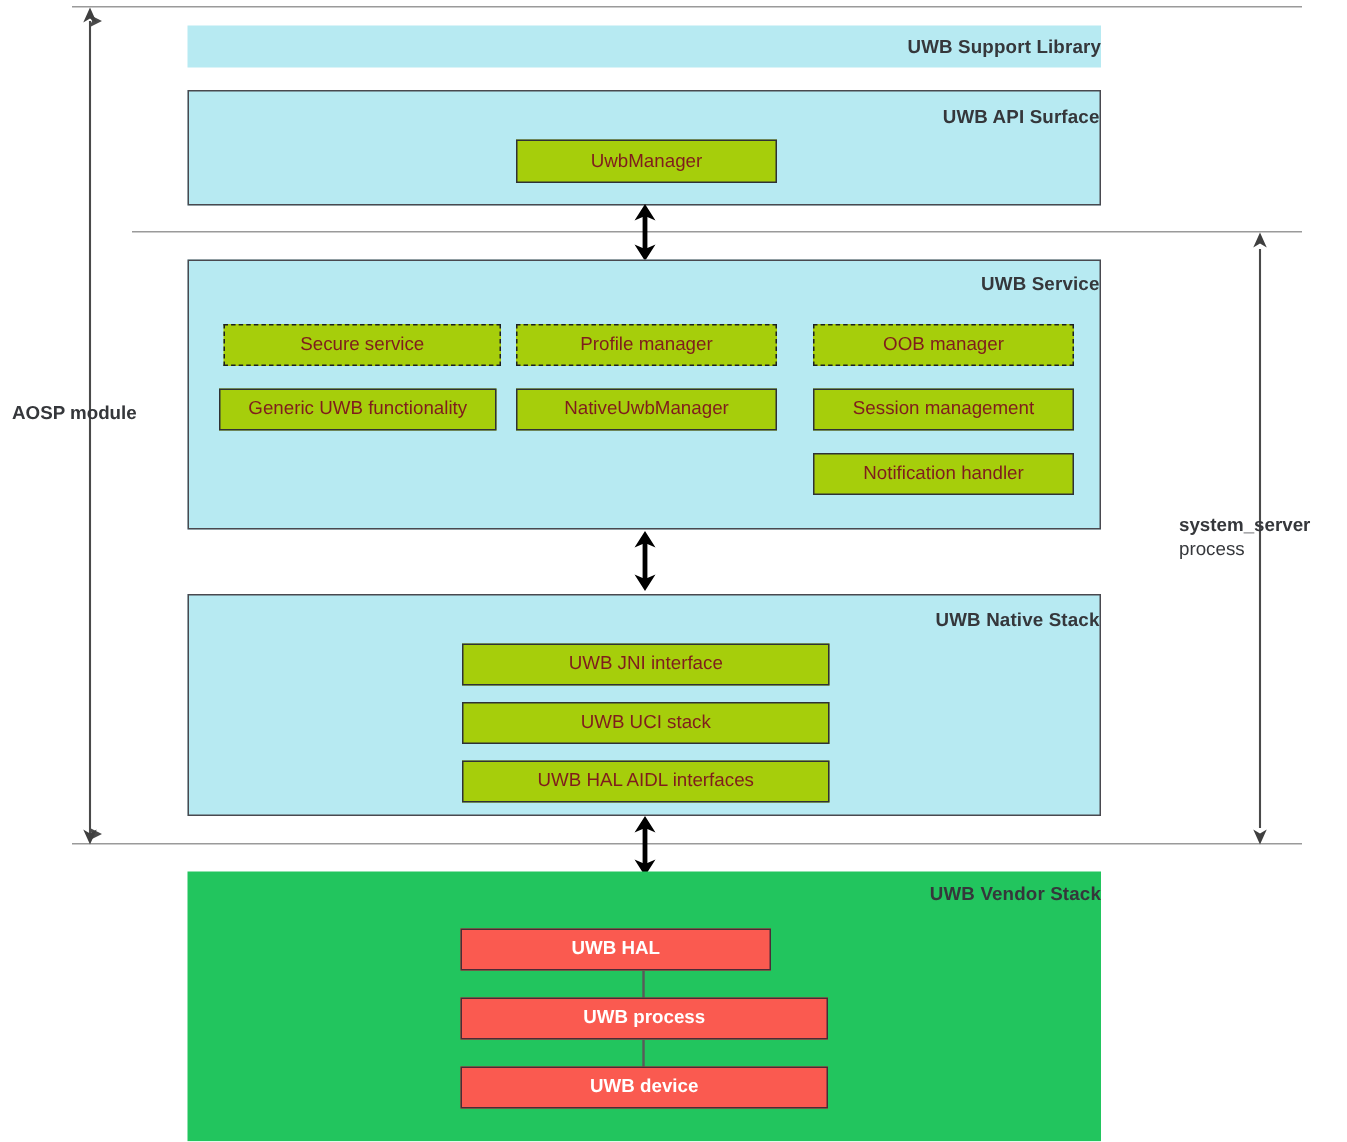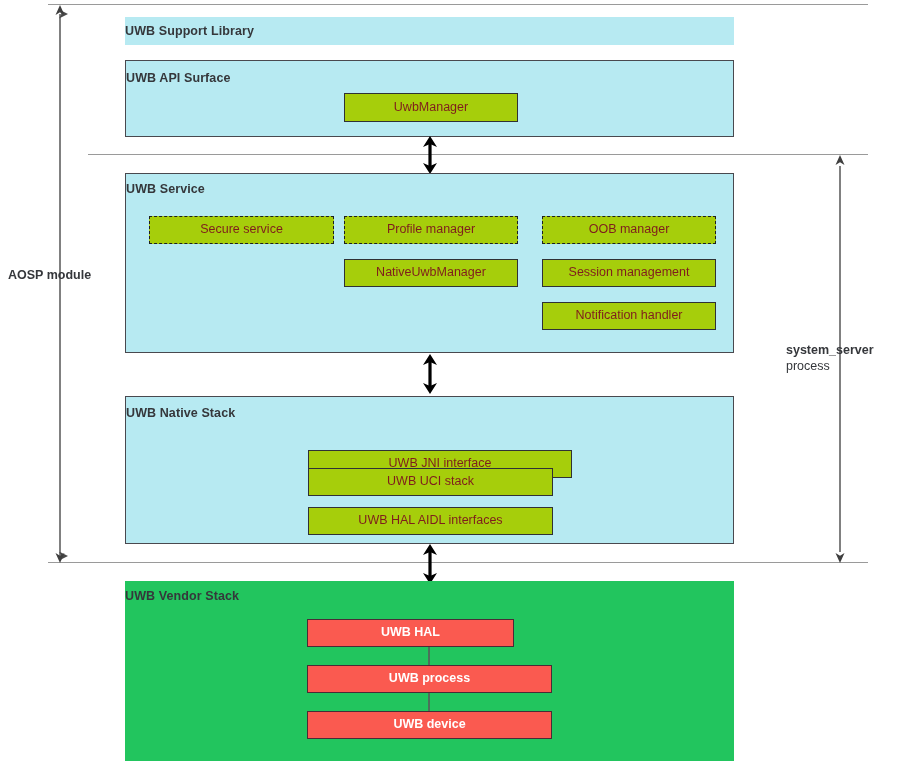--- a/index.html
+++ b/index.html
@@ -34,21 +34,21 @@
     box-sizing: border-box;
   }
   .layer.bordered { border: 1px solid #49494f; }
   .layer.vendor {
     background: #22c55e;
     border: none;
   }
   .layer-title {
     position: absolute;
     left: 0; right: 0;
-    text-align: left;
+    text-align: right;
     font-weight: bold;
     font-size: 12.5px;
     color: #35373b;
     letter-spacing: 0.1px;
   }
 
   
   .node {
     position: absolute;
     box-sizing: border-box;
@@ -145,36 +145,37 @@
     <path d="M9 38 L16 27 L9 30 L2 27 Z" fill="#000000"></path>
   </svg>
 
   <div class="abs layer bordered" style="left:125px; top:173px; width:609px; height:180px;">
     <div class="layer-title" style="top:8px;">UWB Service</div>
 
     <div class="node dashed" style="left:23px; top:42px; width:185px; height:28px;">Secure service</div>
     <div class="node dashed" style="left:218px; top:42px; width:174px; height:28px;">Profile manager</div>
     <div class="node dashed" style="left:416px; top:42px; width:174px; height:28px;">OOB manager</div>
 
+    <div class="node" style="left:20px; top:85px; width:185px; height:28px;">Generic UWB functionality</div>
     <div class="node" style="left:218px; top:85px; width:174px; height:28px;">NativeUwbManager</div>
     <div class="node" style="left:416px; top:85px; width:174px; height:28px;">Session management</div>
 
     <div class="node" style="left:416px; top:128px; width:174px; height:28px;">Notification handler</div>
   </div>
 
   <svg class="dbl-arrow" style="left:421px; top:354px; width:18px; height:40px;" viewBox="0 0 18 40">
     <line x1="9" y1="7" x2="9" y2="33" stroke="#000000" stroke-width="3.2"></line>
     <path d="M9 0 L16 11 L9 8 L2 11 Z" fill="#000000"></path>
     <path d="M9 40 L16 29 L9 32 L2 29 Z" fill="#000000"></path>
   </svg>
 
   <div class="abs layer bordered" style="left:125px; top:396px; width:609px; height:148px;">
     <div class="layer-title" style="top:9px;">UWB Native Stack</div>
 
-    <div class="node" style="left:182px; top:32px; width:264px; height:28px;margin-top:21px;">UWB JNI interface</div>
+    <div class="node" style="left:182px; top:32px; width:245px; height:28px;">UWB JNI interface</div>
     <div class="node" style="left:182px; top:71px; width:245px; height:28px;">UWB UCI stack</div>
     <div class="node" style="left:182px; top:110px; width:245px; height:28px;">UWB HAL AIDL interfaces</div>
   </div>
 
   <svg class="dbl-arrow" style="left:421px; top:544px; width:18px; height:40px;" viewBox="0 0 18 40">
     <line x1="9" y1="7" x2="9" y2="33" stroke="#000000" stroke-width="3.2"></line>
     <path d="M9 0 L16 11 L9 8 L2 11 Z" fill="#000000"></path>
     <path d="M9 40 L16 29 L9 32 L2 29 Z" fill="#000000"></path>
   </svg>
 

